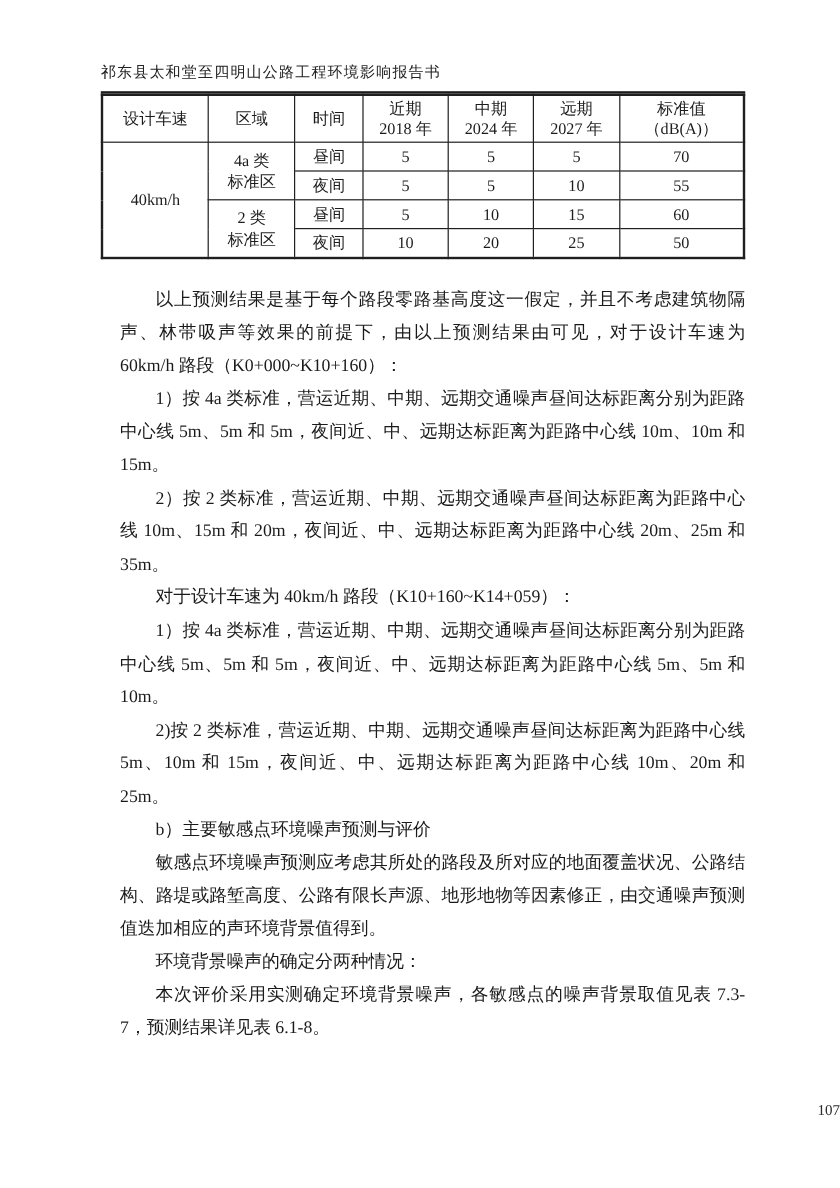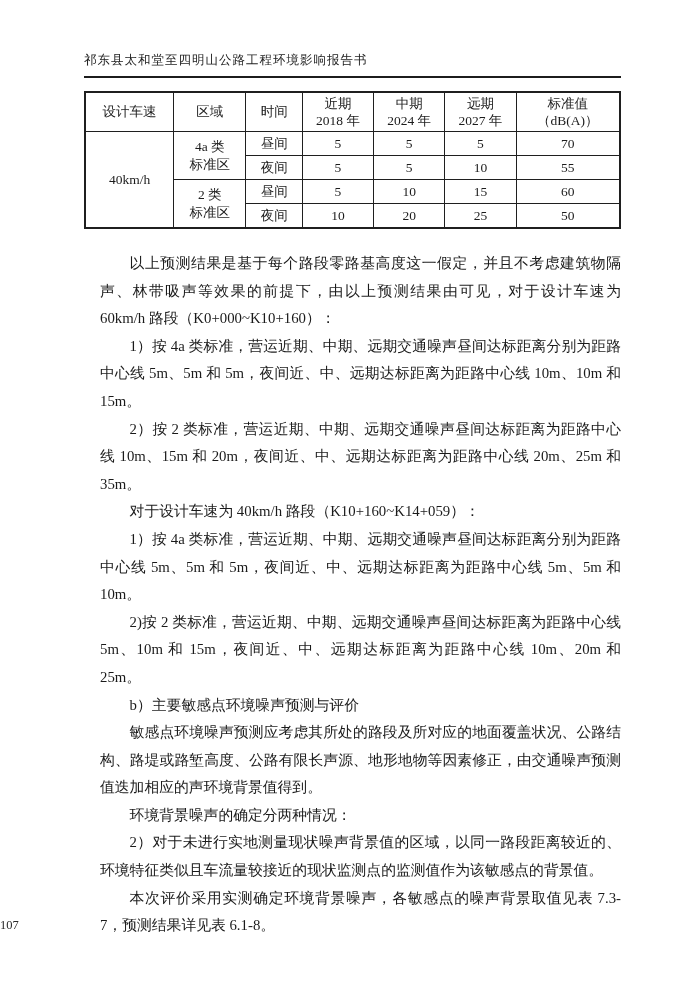--- a/index.html
+++ b/index.html
@@ -27,21 +27,20 @@
     text-align: left;
     font-size: 12.5px;
     letter-spacing: 1px;
     padding-bottom: 7px;
     border-bottom: 2px solid #1c1c1c;
     color: #222;
   }
   table.std-table {
     border-collapse: collapse;
     width: 100%;
-    margin-top: 13px;
     border: 2px solid #1f1f1f;
     table-layout: fixed;
   }
   table.std-table th,
   table.std-table td {
     border: 1px solid #1f1f1f;
     text-align: center;
     vertical-align: middle;
     font-weight: normal;
     font-size: 13.5px;
@@ -73,21 +72,21 @@
   }
   .body-text p {
     margin: 0;
     text-indent: 2em;
   }
   .page-number {
     position: absolute;
     left: 0;
     right: 0;
     bottom: 57px;
-    text-align: left;
+    text-align: right;
     font-size: 12.5px;
     color: #2a2a2a;
   }
 </style>
 </head>
 <body>
 
 <div class="page">
   <div class="content">
 
@@ -161,20 +160,19 @@
     <div class="body-text">
       <p>以上预测结果是基于每个路段零路基高度这一假定，并且不考虑建筑物隔声、林带吸声等效果的前提下，由以上预测结果由可见，对于设计车速为 60km/h 路段（K0+000~K10+160）：</p>
       <p>1）按 4a 类标准，营运近期、中期、远期交通噪声昼间达标距离分别为距路中心线 5m、5m 和 5m，夜间近、中、远期达标距离为距路中心线 10m、10m 和 15m。</p>
       <p>2）按 2 类标准，营运近期、中期、远期交通噪声昼间达标距离为距路中心线 10m、15m 和 20m，夜间近、中、远期达标距离为距路中心线 20m、25m 和 35m。</p>
       <p>对于设计车速为 40km/h 路段（K10+160~K14+059）：</p>
       <p>1）按 4a 类标准，营运近期、中期、远期交通噪声昼间达标距离分别为距路中心线 5m、5m 和 5m，夜间近、中、远期达标距离为距路中心线 5m、5m 和 10m。</p>
       <p>2)按 2 类标准，营运近期、中期、远期交通噪声昼间达标距离为距路中心线 5m、10m 和 15m，夜间近、中、远期达标距离为距路中心线 10m、20m 和 25m。</p>
       <p>b）主要敏感点环境噪声预测与评价</p>
       <p>敏感点环境噪声预测应考虑其所处的路段及所对应的地面覆盖状况、公路结构、路堤或路堑高度、公路有限长声源、地形地物等因素修正，由交通噪声预测值迭加相应的声环境背景值得到。</p>
       <p>环境背景噪声的确定分两种情况：</p>
-      <p>2）对于未进行实地测量现状噪声背景值的区域，以同一路段距离较近的、环境特征类似且车流量较接近的现状监测点的监测值作为该敏感点的背景值。</p>
       <p>本次评价采用实测确定环境背景噪声，各敏感点的噪声背景取值见表 7.3-7，预测结果详见表 6.1-8。</p>
     </div>
 
   </div>
 
   <div class="page-number">107</div>
 </div>
 
 </body></html>

